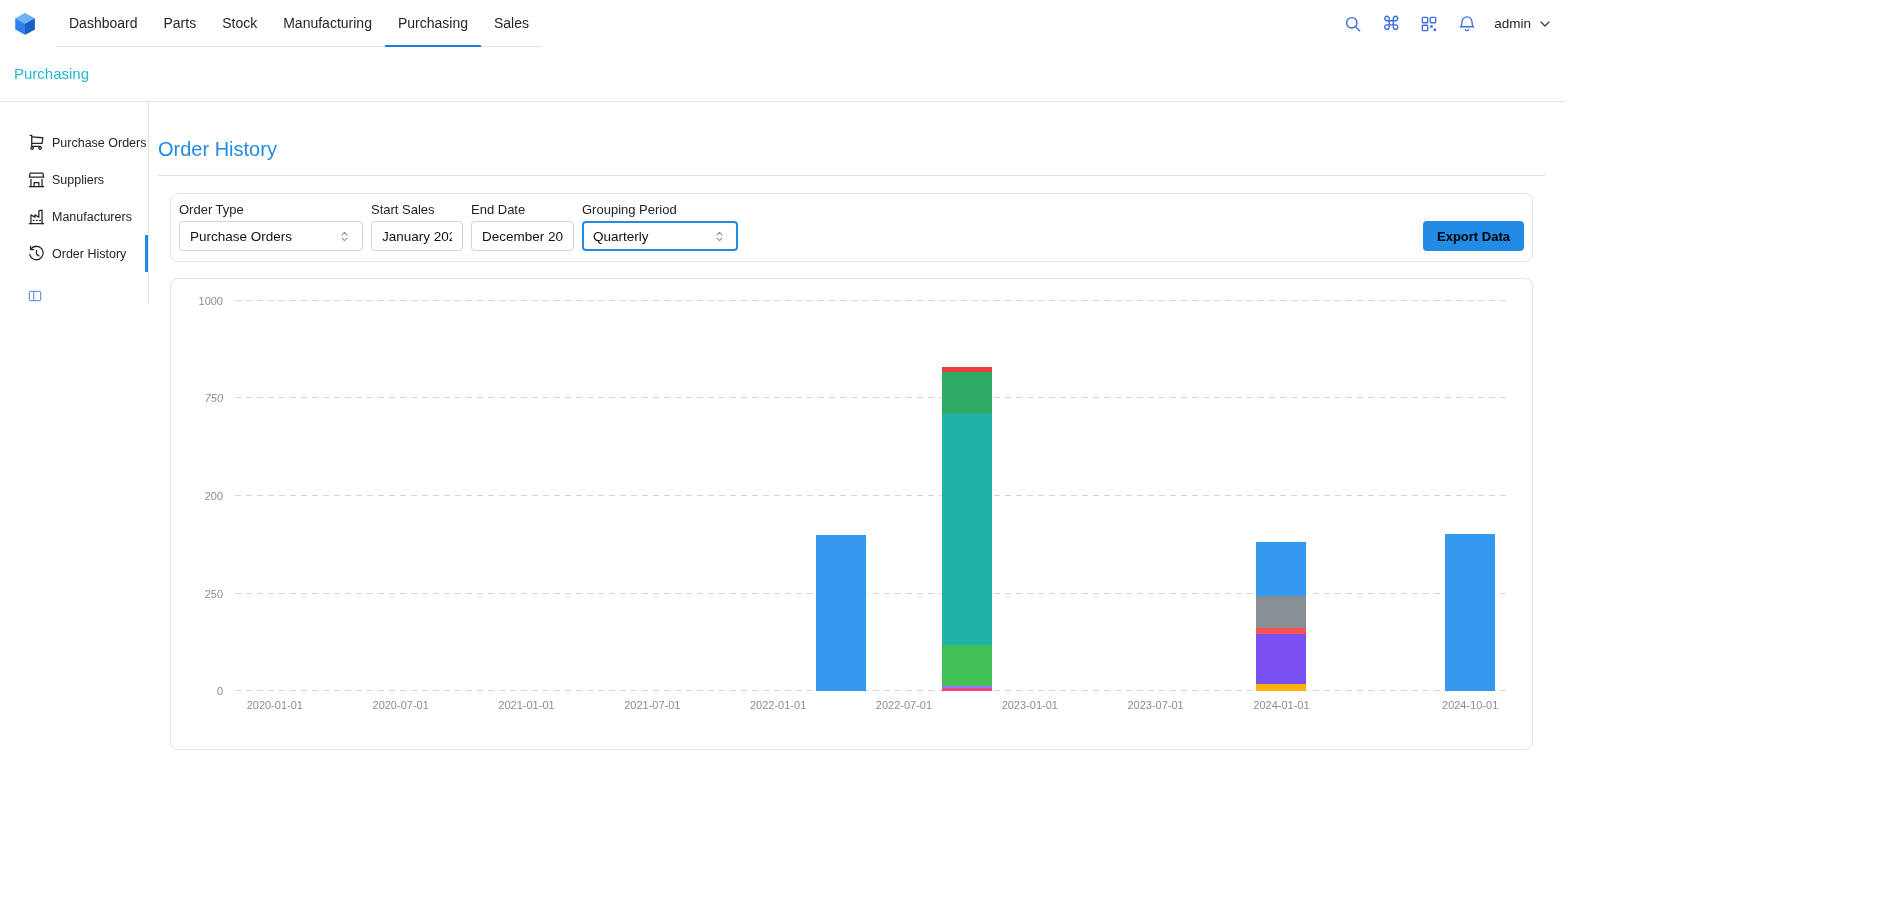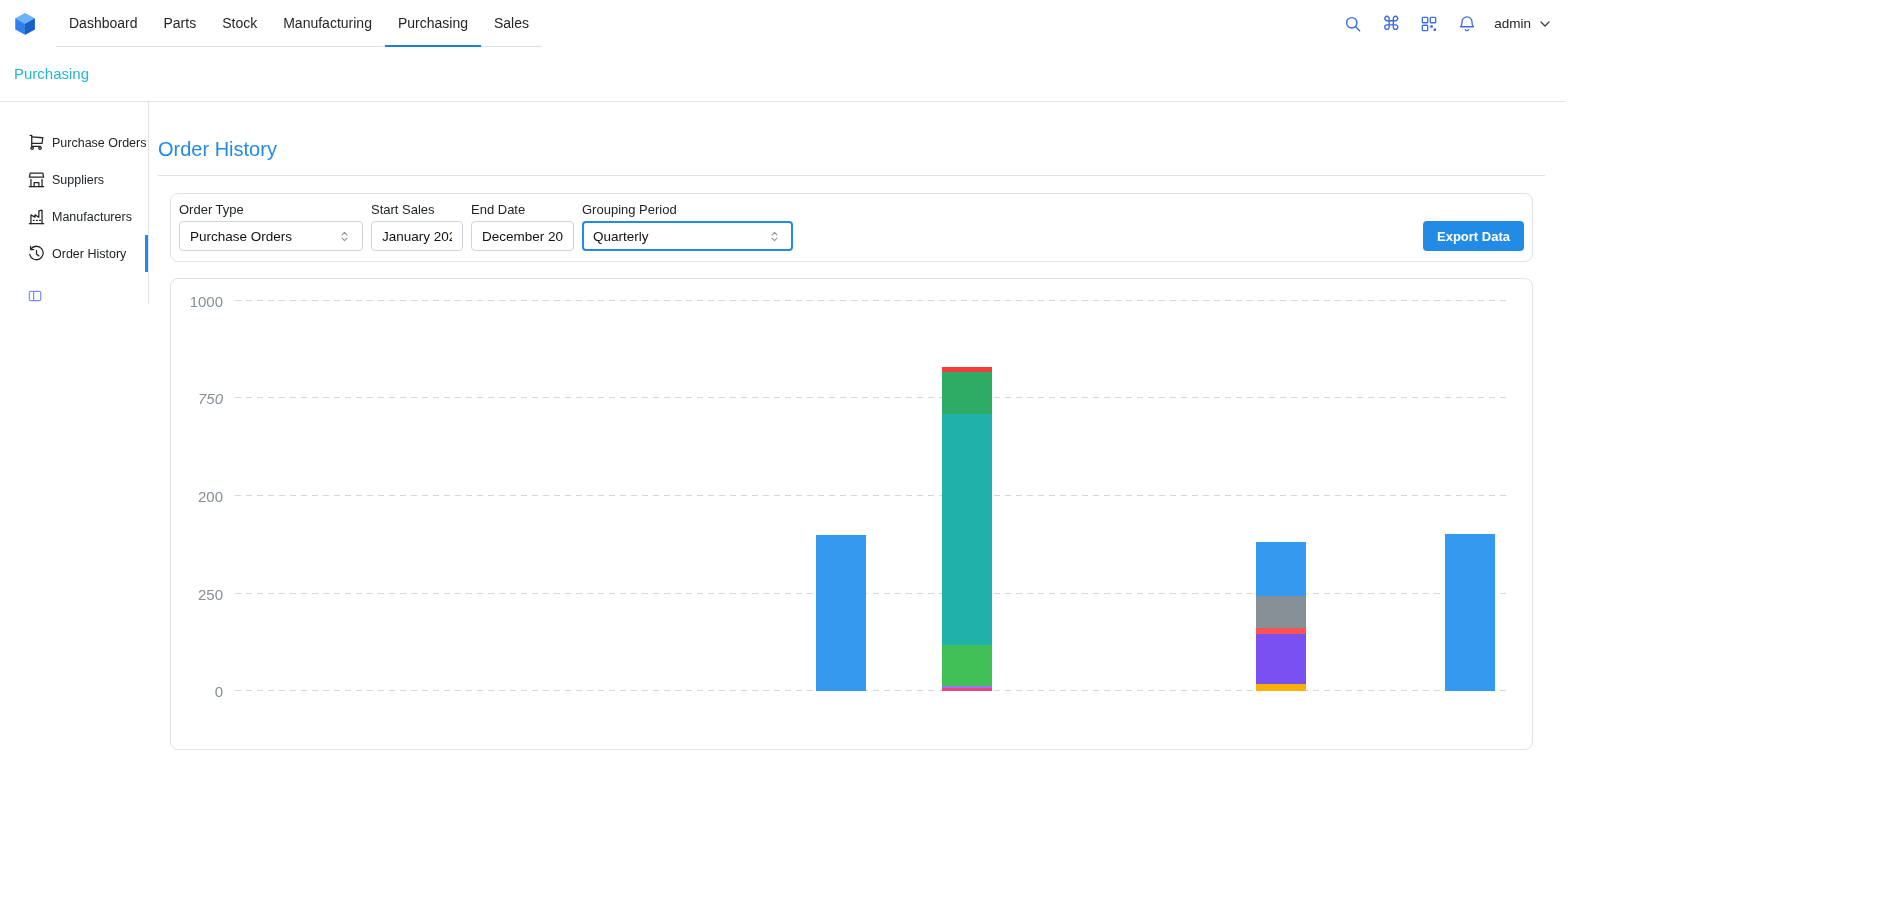--- a/index.html
+++ b/index.html
@@ -48,31 +48,31 @@
   .field { display:flex; flex-direction:column; }
   .field > label { font-size:13px; font-weight:500; color:#212529; margin-bottom:4px; }
   .control { height:30px; border:1px solid #ced4da; border-radius:4px; background:#fff;
              display:flex; align-items:center; padding:0 10px; font-size:13.5px; font-weight:500;
              color:#101113; font-family:"Liberation Sans",sans-serif; }
   .select { justify-content:space-between; cursor:pointer; }
   .select.focused { border:2px solid #228be6; padding:0 9px; }
   .chev { display:flex; color:#909296; }
   .chev svg { width:15px; height:15px; }
   input.control { outline:none; }
-  .export-btn { margin-left:auto; height:30px; padding:0 14px; background:#228be6; color:#ffffff;
+  .export-btn { margin-left:auto; height:30px; padding:0 14px; background:#228be6; color:#000000;
                 border:none; border-radius:4px; font-size:13px; font-weight:600; cursor:pointer;
                 font-family:"Liberation Sans",sans-serif; }
 
   
   .chart-card { margin-top:16px; height:472px; overflow:hidden; }
   .plot { position:relative; height:392px; margin:20px 22px 0 64px; }
   .gridline { position:absolute; left:0; right:0; height:1px;
               background:repeating-linear-gradient(90deg,#d3d7dc 0 6px,transparent 6px 11px); }
   .ytick { position:absolute; right:calc(100% + 12px); transform:translateY(50%);
-           font-size:15px; color:#878e95; }
+           font-size:11px; color:#878e95; }
   .bar { position:absolute; top:0; bottom:0; transform:translateX(-50%);
          display:flex; flex-direction:column-reverse; cursor:pointer; }
   .seg { width:100%; }
   .xaxis { position:relative; margin:8px 22px 0 64px; height:16px; }
   .xtick { position:absolute; top:0; transform:translateX(-50%); font-size:11px;
            color:#878e95; white-space:nowrap; }
 </style>
 </head>
 <body>
 
@@ -206,21 +206,21 @@
         <div class="field">
           <label>Start Sales</label>
           <input class="control" style="width: 92px;" value="January 2020">
         </div>
         <div class="field">
           <label>End Date</label>
           <input class="control" style="width: 103px;" value="December 2024">
         </div>
         <div class="field">
           <label>Grouping Period</label>
-          <div class="control select focused" style="width:211px">
+          <div class="control select focused" style="width:156px">
             <span>Quarterly</span>
             <span class="chev">
               <svg viewBox="0 0 24 24" fill="none" stroke="currentColor" stroke-width="1.8" stroke-linecap="round" stroke-linejoin="round">
                 <path d="M8 9.5l4-4 4 4"></path>
                   <path d="M8 14.5l4 4 4-4"></path>
               </svg>
             </span>
           </div>
         </div>
         <button class="export-btn">Export Data</button>
@@ -253,17 +253,29 @@
               <div class="seg" style="height: 1.79104%; background: rgb(250, 176, 5);"></div>
               <div class="seg" style="height: 12.7363%; background: rgb(121, 80, 242);"></div>
               <div class="seg" style="height: 1.49254%; background: rgb(250, 82, 82);"></div>
               <div class="seg" style="height: 8.1592%; background: rgb(134, 142, 150);"></div>
               <div class="seg" style="height: 13.9303%; background: rgb(51, 154, 240);"></div>
             </div>
             <div class="bar" style="left: 96.875%; width: 50px;">
               <div class="seg" style="height: 40%; background: rgb(51, 154, 240);"></div>
             </div>
           </div>
+        <div class="xaxis" id="xaxis">
+            <div class="xtick" style="left: 3.125%;">2020-01-01</div>
+            <div class="xtick" style="left: 12.9934%;">2020-07-01</div>
+            <div class="xtick" style="left: 22.8618%;">2021-01-01</div>
+            <div class="xtick" style="left: 32.7303%;">2021-07-01</div>
+            <div class="xtick" style="left: 42.5987%;">2022-01-01</div>
+            <div class="xtick" style="left: 52.4671%;">2022-07-01</div>
+            <div class="xtick" style="left: 62.3355%;">2023-01-01</div>
+            <div class="xtick" style="left: 72.2039%;">2023-07-01</div>
+            <div class="xtick" style="left: 82.0724%;">2024-01-01</div>
+            <div class="xtick" style="left: 96.875%;">2024-10-01</div>
+          </div>
       </section>
     </main>
 
   </div>
 </div>
 
 </body></html>

